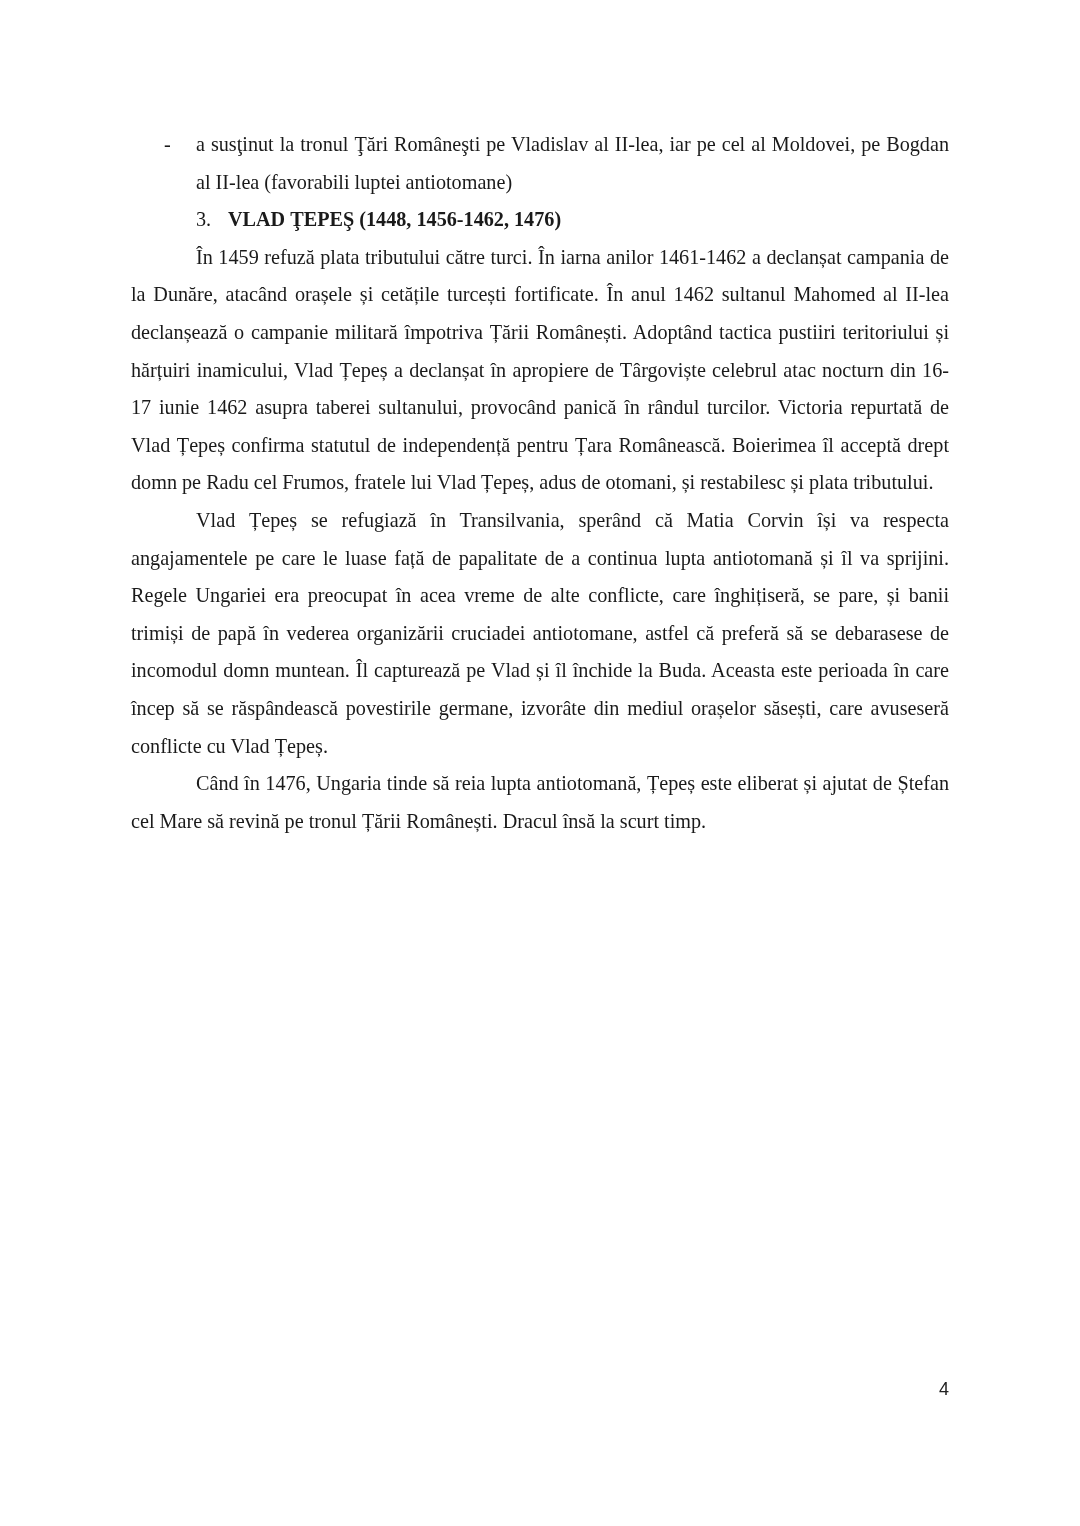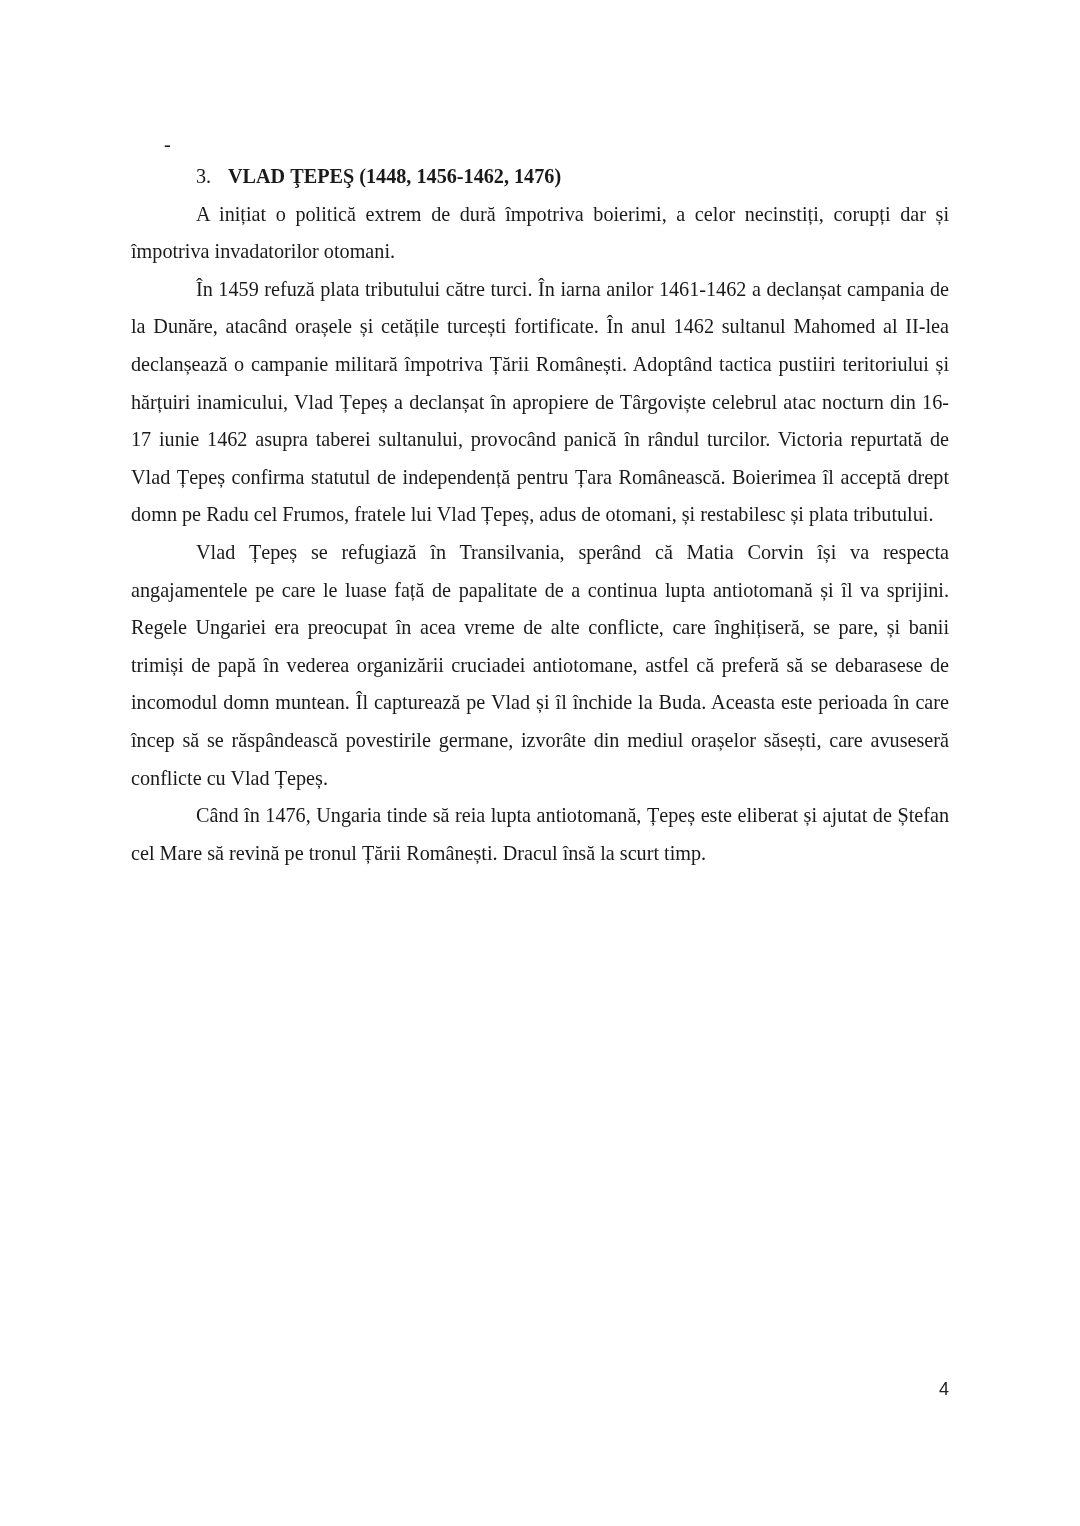--- a/index.html
+++ b/index.html
@@ -11,40 +11,40 @@
       position: absolute; left: 131px; top: 126px; width: 818px;
       font-family: "Liberation Serif", serif;
       font-size: 20.2px;
       line-height: 37.6px;
       color: #1a1a1a;
     }
     .bullet {
       position: relative; padding-left: 65px; text-align: justify;
     }
     .bullet .dash { position: absolute; left: 33px; top: 0; }
-    .heading { padding-left: 65px; margin-top: 32px; }
+    .heading { padding-left: 65px; }
     .heading .num { display: inline-block; width: 32px; }
     .heading .title { font-weight: bold; }
     p { margin: 0; text-align: justify; text-indent: 65px; }
     .page-number {
       position: absolute; left: 939px; top: 1379px;
       font-family: "Liberation Sans", sans-serif;
       font-size: 18px; color: #222;
     }
   </style>
 </head>
 <body>
 
 <div class="page">
   <div class="content">
     <div class="bullet">
       <span class="dash">-</span>
+      <span>a susţinut la tronul Ţări Româneşti pe Vladislav al II-lea, iar pe cel al Moldovei, pe Bogdan al II-lea (favorabili luptei antiotomane)</span>
     </div>
     <div class="heading">
       <span class="num">3.</span><span class="title">VLAD ŢEPEŞ (1448, 1456-1462, 1476)</span>
     </div>
-    <p>A inițiat o politică extrem de dură împotriva boierimi, a celor necinstiți, corupți dar și împotriva invadatorilor otomani.</p>
     <p>În 1459 refuză plata tributului către turci. În iarna anilor 1461-1462 a declanșat campania de la Dunăre, atacând orașele și cetățile turcești fortificate. În anul 1462 sultanul Mahomed al II-lea declanșează o campanie militară împotriva Țării Românești. Adoptând tactica pustiiri teritoriului și hărțuiri inamicului, Vlad Țepeș a declanșat în apropiere de Târgoviște celebrul atac nocturn din 16-17 iunie 1462 asupra taberei sultanului, provocând panică în rândul turcilor. Victoria repurtată de Vlad Țepeș confirma statutul de independență pentru Țara Românească. Boierimea îl acceptă drept domn pe Radu cel Frumos, fratele lui Vlad Țepeș, adus de otomani, și restabilesc și plata tributului.</p>
     <p>Vlad Țepeș se refugiază în Transilvania, sperând că Matia Corvin își va respecta angajamentele pe care le luase față de papalitate de a continua lupta antiotomană și îl va sprijini. Regele Ungariei  era preocupat în acea vreme de alte conflicte, care înghițiseră, se pare, și banii trimiși de papă în vederea organizării cruciadei antiotomane, astfel că preferă să se debarasese de incomodul domn muntean. Îl capturează pe Vlad și îl închide la Buda. Aceasta este perioada în care încep să se răspândească povestirile germane, izvorâte din mediul orașelor săsești, care avuseseră conflicte cu Vlad Țepeș.</p>
     <p>Când în 1476, Ungaria tinde să reia lupta antiotomană, Țepeș este eliberat și ajutat de Ștefan cel Mare să revină pe tronul Țării Românești. Dracul însă la scurt timp.</p>
   </div>
   <div class="page-number">4</div>
 </div>
 
 </body></html>

